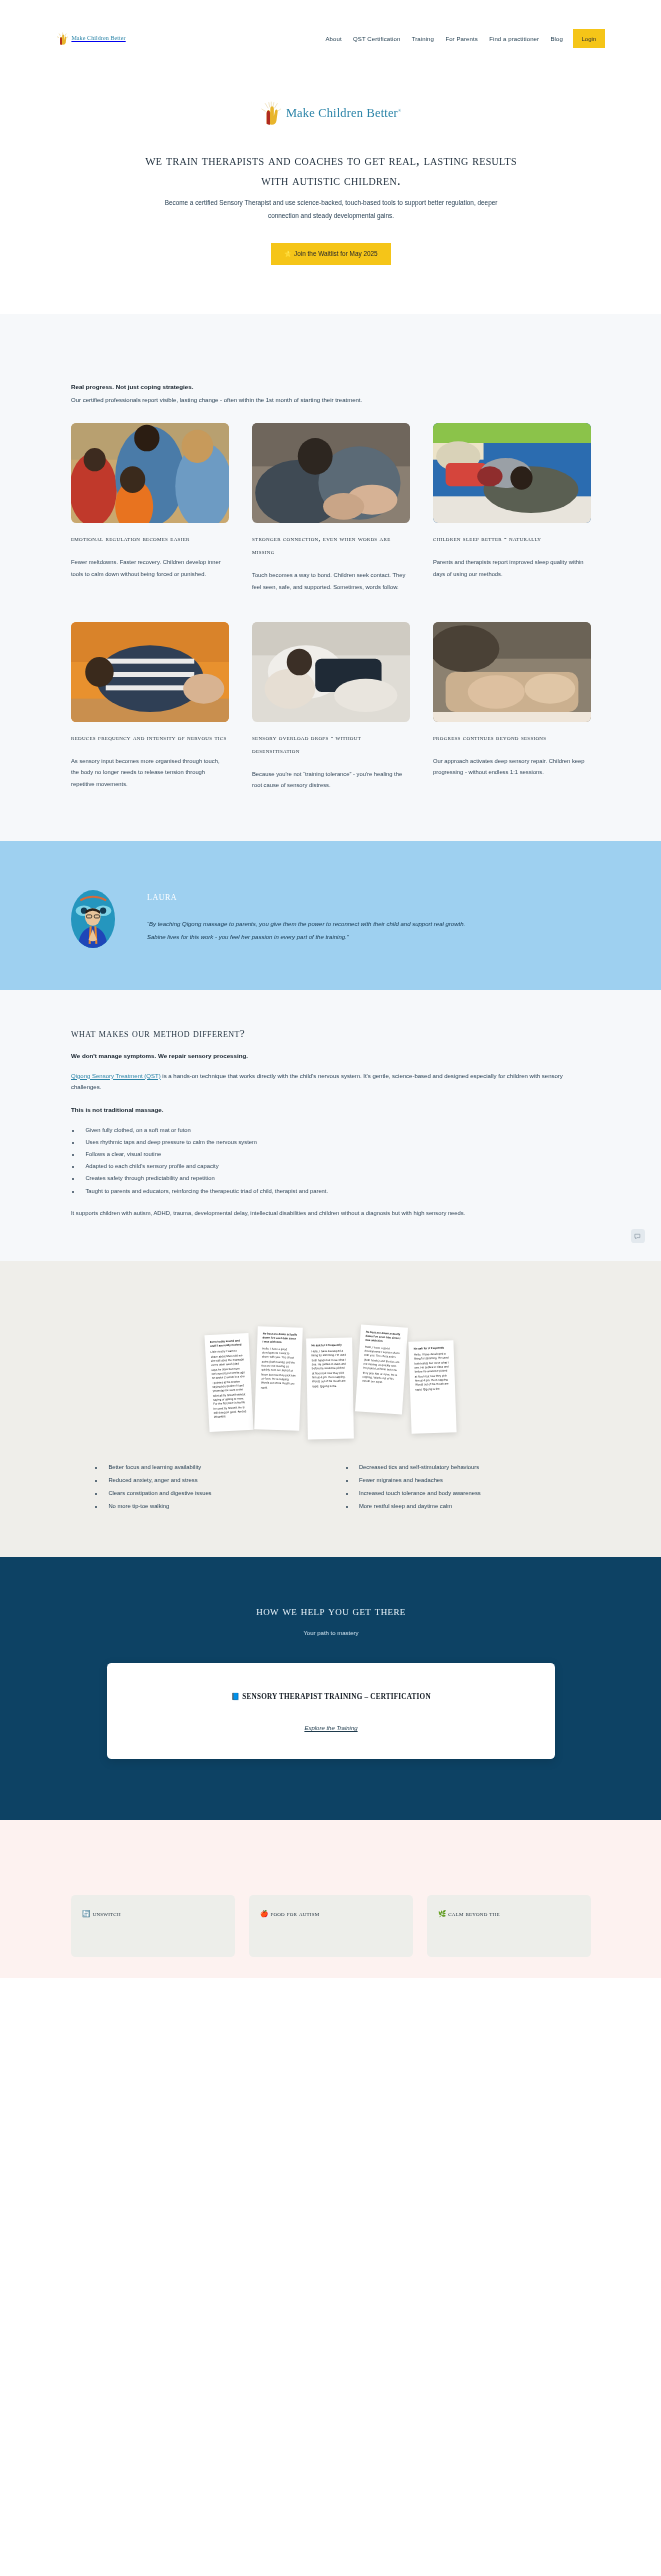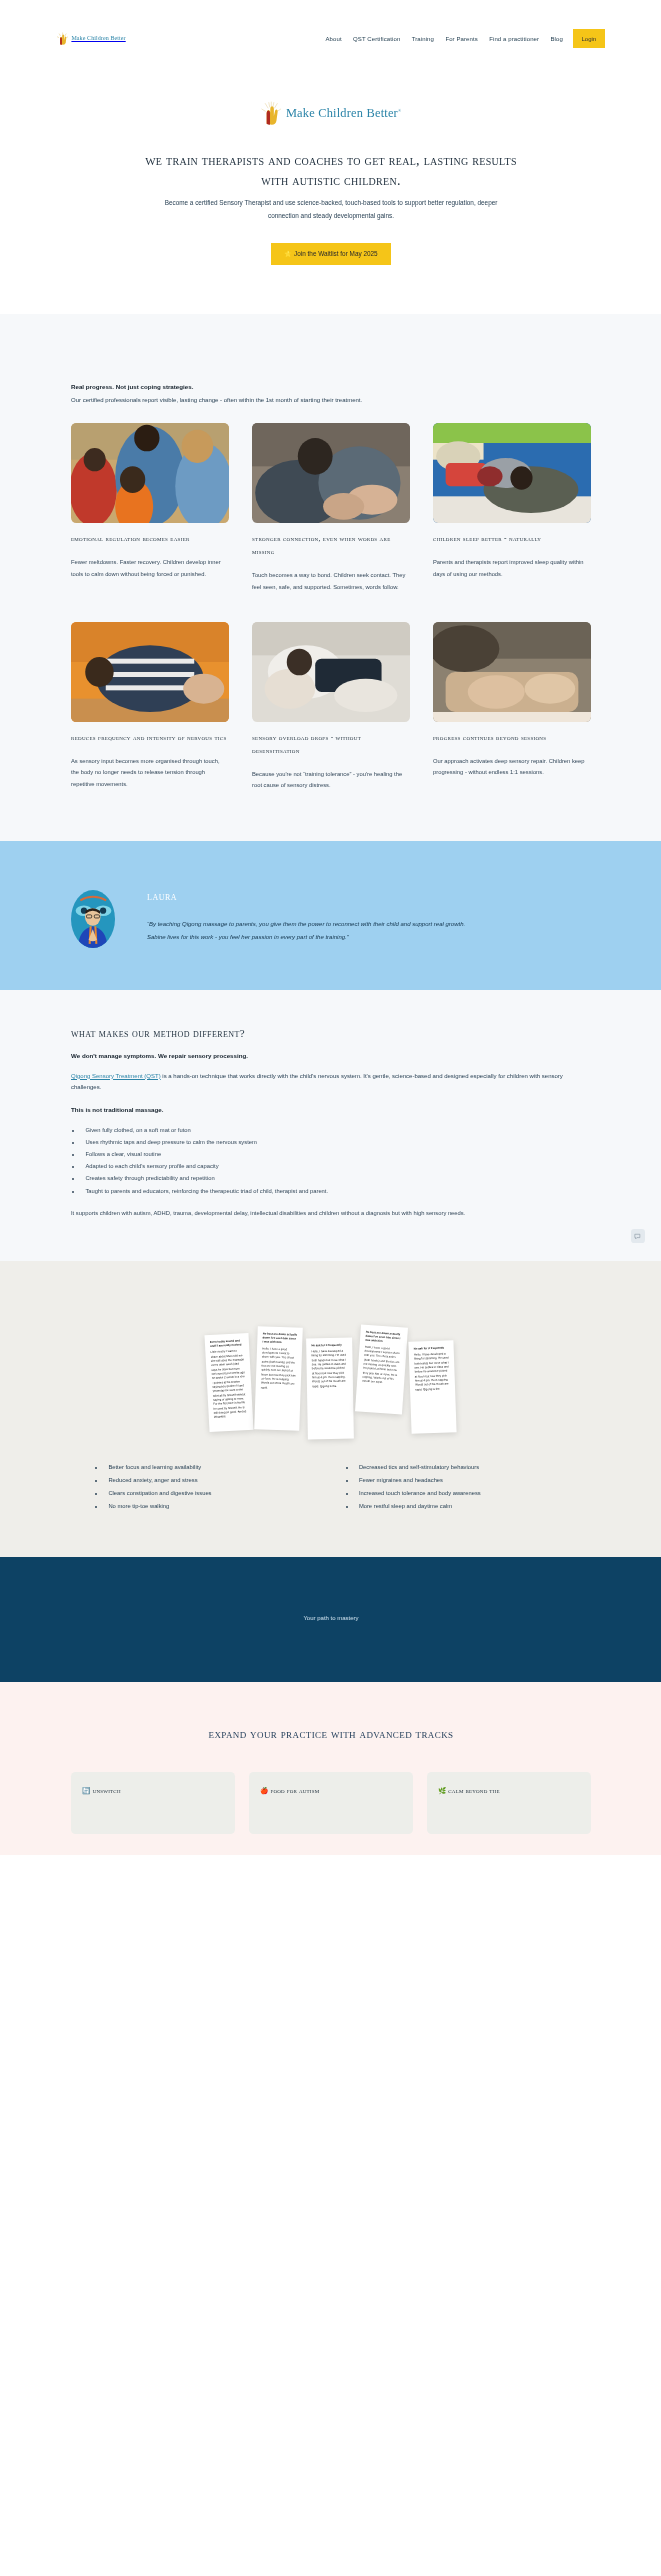--- a/index.html
+++ b/index.html
@@ -593,26 +593,33 @@
         <li>Decreased tics and self-stimulatory behaviours</li>
         <li>Fewer migraines and headaches</li>
         <li>Increased touch tolerance and body awareness</li>
         <li>More restful sleep and daytime calm</li>
       </ul>
     </div>
   </div>
 </section>
 
 <section class="sec-how">
+  <h2 class="how-title">How we help you get there</h2>
   <p class="how-sub">Your path to mastery</p>
+  <div class="how-card">
+    <div class="how-card-title">
+      <span class="ico">📘</span>
+      <span>Sensory Therapist Training – Certification</span>
+    </div>
+    <a class="how-card-link" href="#">Explore the Training</a>
+  </div>
 </section>
 
 <section class="sec-tracks">
   <div class="wrap">
-    <h2 class="tracks-title">Expand your practice with advanced tracks</h2>
     <div class="tracks-grid">
       <div class="track-card">
         <div class="track-name">
           <span class="ico">🔄</span>
           <span>Unswitch</span>
         </div>
       </div>
       <div class="track-card">
         <div class="track-name">
           <span class="ico">🍎</span>

